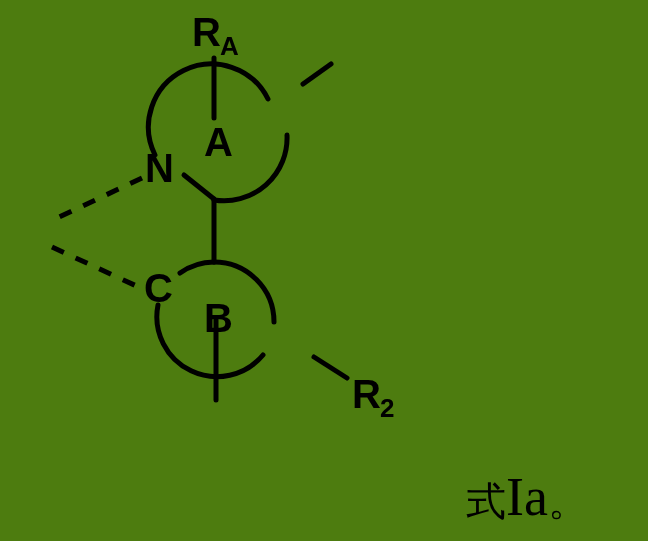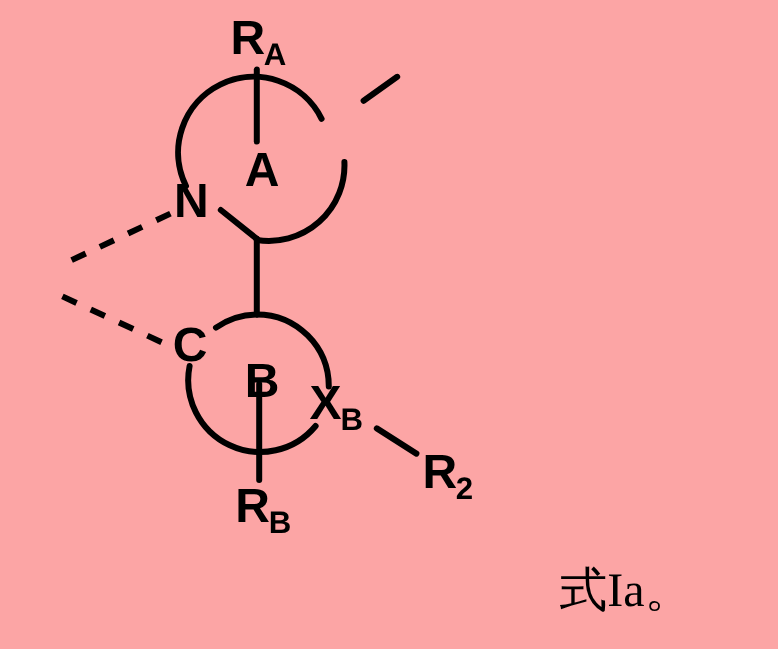--- a/index.html
+++ b/index.html
@@ -7,21 +7,21 @@
     padding: 0;
     background: #ffffff;
   }
   body {
     font-family: "Liberation Serif", serif;
   }
   #page {
     position: relative;
     width: 648px;
     height: 541px;
-    background: #fca5a5;
+    background: #4d7c0f;
     overflow: hidden;
   }
   #structure-svg {
     position: absolute;
     left: 0;
     top: 0;
     width: 648px;
     height: 541px;
   }
   .atom-label {
@@ -50,21 +50,21 @@
     color: #000000;
     white-space: nowrap;
     line-height: 1;
   }
   .cap-cjk {
     font-family: "DejaVu Sans", sans-serif;
     font-size: 40px;
   }
   .cap-latin {
     font-family: "Liberation Serif", serif;
-    font-size: 40px;
+    font-size: 54px;
   }
 </style>
 </head>
 <body>
 
 <div id="page">
 
   <svg id="structure-svg" viewBox="0 0 648 541">
 
     <path d="M 155 155
@@ -107,29 +107,23 @@
 
 
   <div class="atom-label lbl-main" style="left:145px; top:148px;">N</div>
 
   <div class="atom-label lbl-main" style="left:204px; top:122px;">A</div>
 
   <div class="atom-label lbl-main" style="left:144px; top:268px;">C</div>
 
   <div class="atom-label lbl-main" style="left:204px; top:298px;">B</div>
 
-  <div class="atom-label lbl-main" style="left:258px; top:316px;">
-    <span>X</span><span class="lbl-sub">B</span>
-  </div>
 
   <div class="atom-label lbl-main" style="left:352px; top:374px;">
     <span>R</span><span class="lbl-sub">2</span>
   </div>
 
-  <div class="atom-label lbl-main" style="left:196px; top:402px;">
-    <span>R</span><span class="lbl-sub">B</span>
-  </div>
 
   <div class="formula-caption" style="left:466px; top:470px;">
     <span class="cap-cjk">式</span><span class="cap-latin">Ia</span><span class="cap-cjk">。</span>
   </div>
 
 </div>
 
 </body></html>

